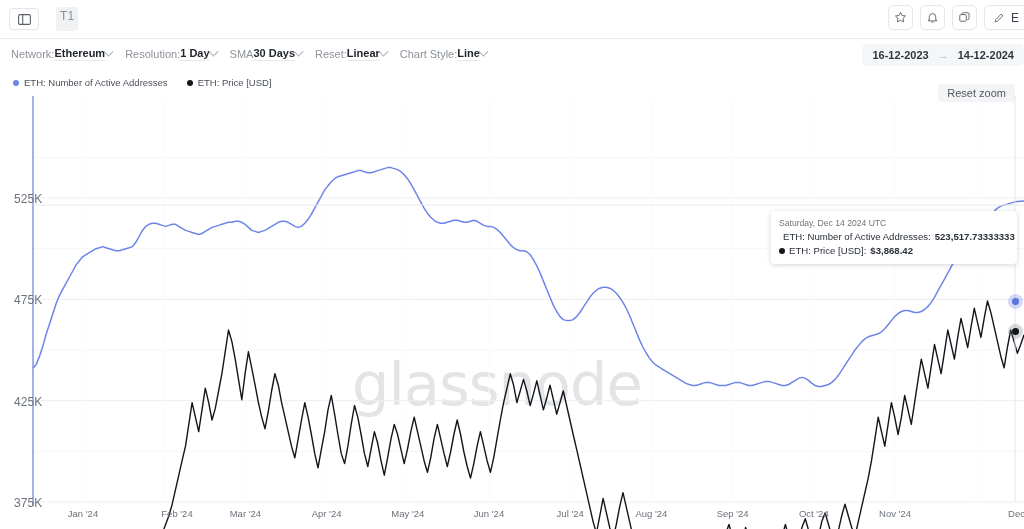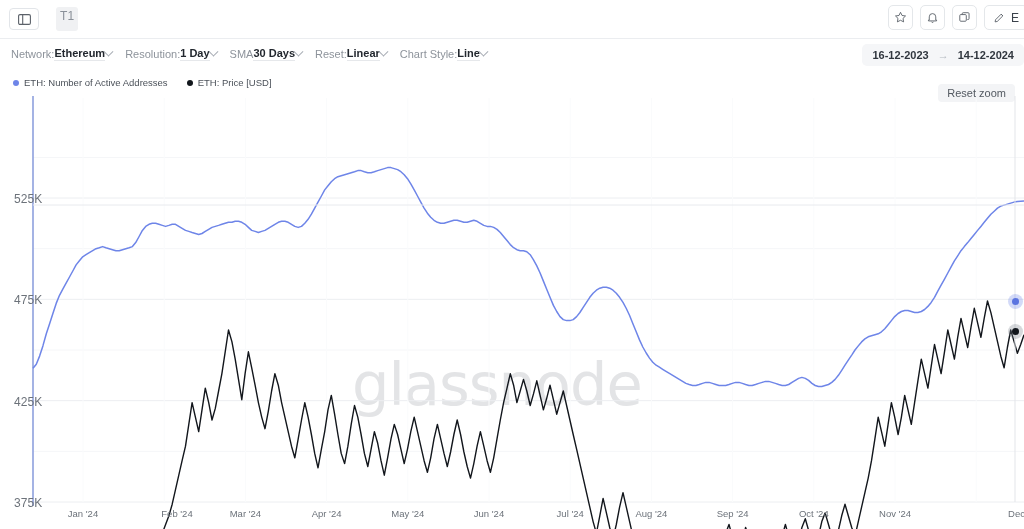--- a/index.html
+++ b/index.html
@@ -253,14 +253,27 @@
         <div class="xlabel" style="left: 994px;">Dec '24</div>
       </div>
 
     <div class="marker" style="left:1008px; top:198px; width:15px; height:15px; background:rgba(110,133,232,.30);"></div>
     <div class="marker" style="left:1012px; top:202px; width:7px; height:7px; background:#5b74e0;"></div>
 
     <div class="marker" style="left:1008px; top:228px; width:15px; height:15px; background:rgba(120,126,135,.30);"></div>
     <div class="marker" style="left:1012px; top:232px; width:7px; height:7px; background:#12161c;"></div>
   </div>
 
+  <div class="tooltip">
+    <div class="tt-date">Saturday, Dec 14 2024 UTC</div>
+    <div class="tt-row">
+      <span class="dot" style="background:#6e85e8"></span>
+      <span class="k">ETH: Number of Active Addresses:</span>
+      <span class="v">523,517.73333333</span>
+    </div>
+    <div class="tt-row">
+      <span class="dot" style="background:#12161c"></span>
+      <span class="k">ETH: Price [USD]:</span>
+      <span class="v">$3,868.42</span>
+    </div>
+  </div>
 
 </div>
 
 </body></html>

